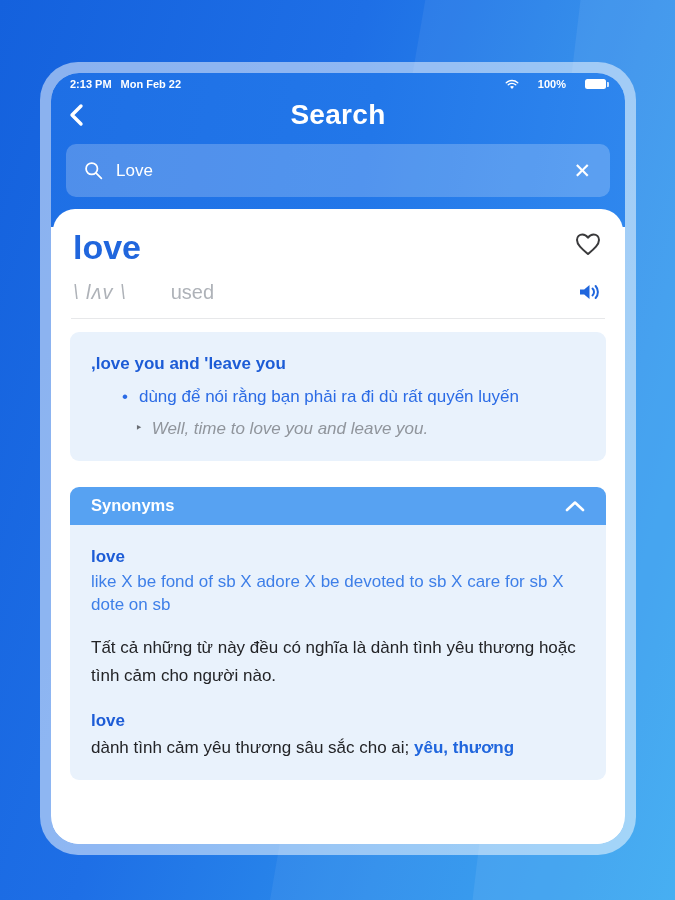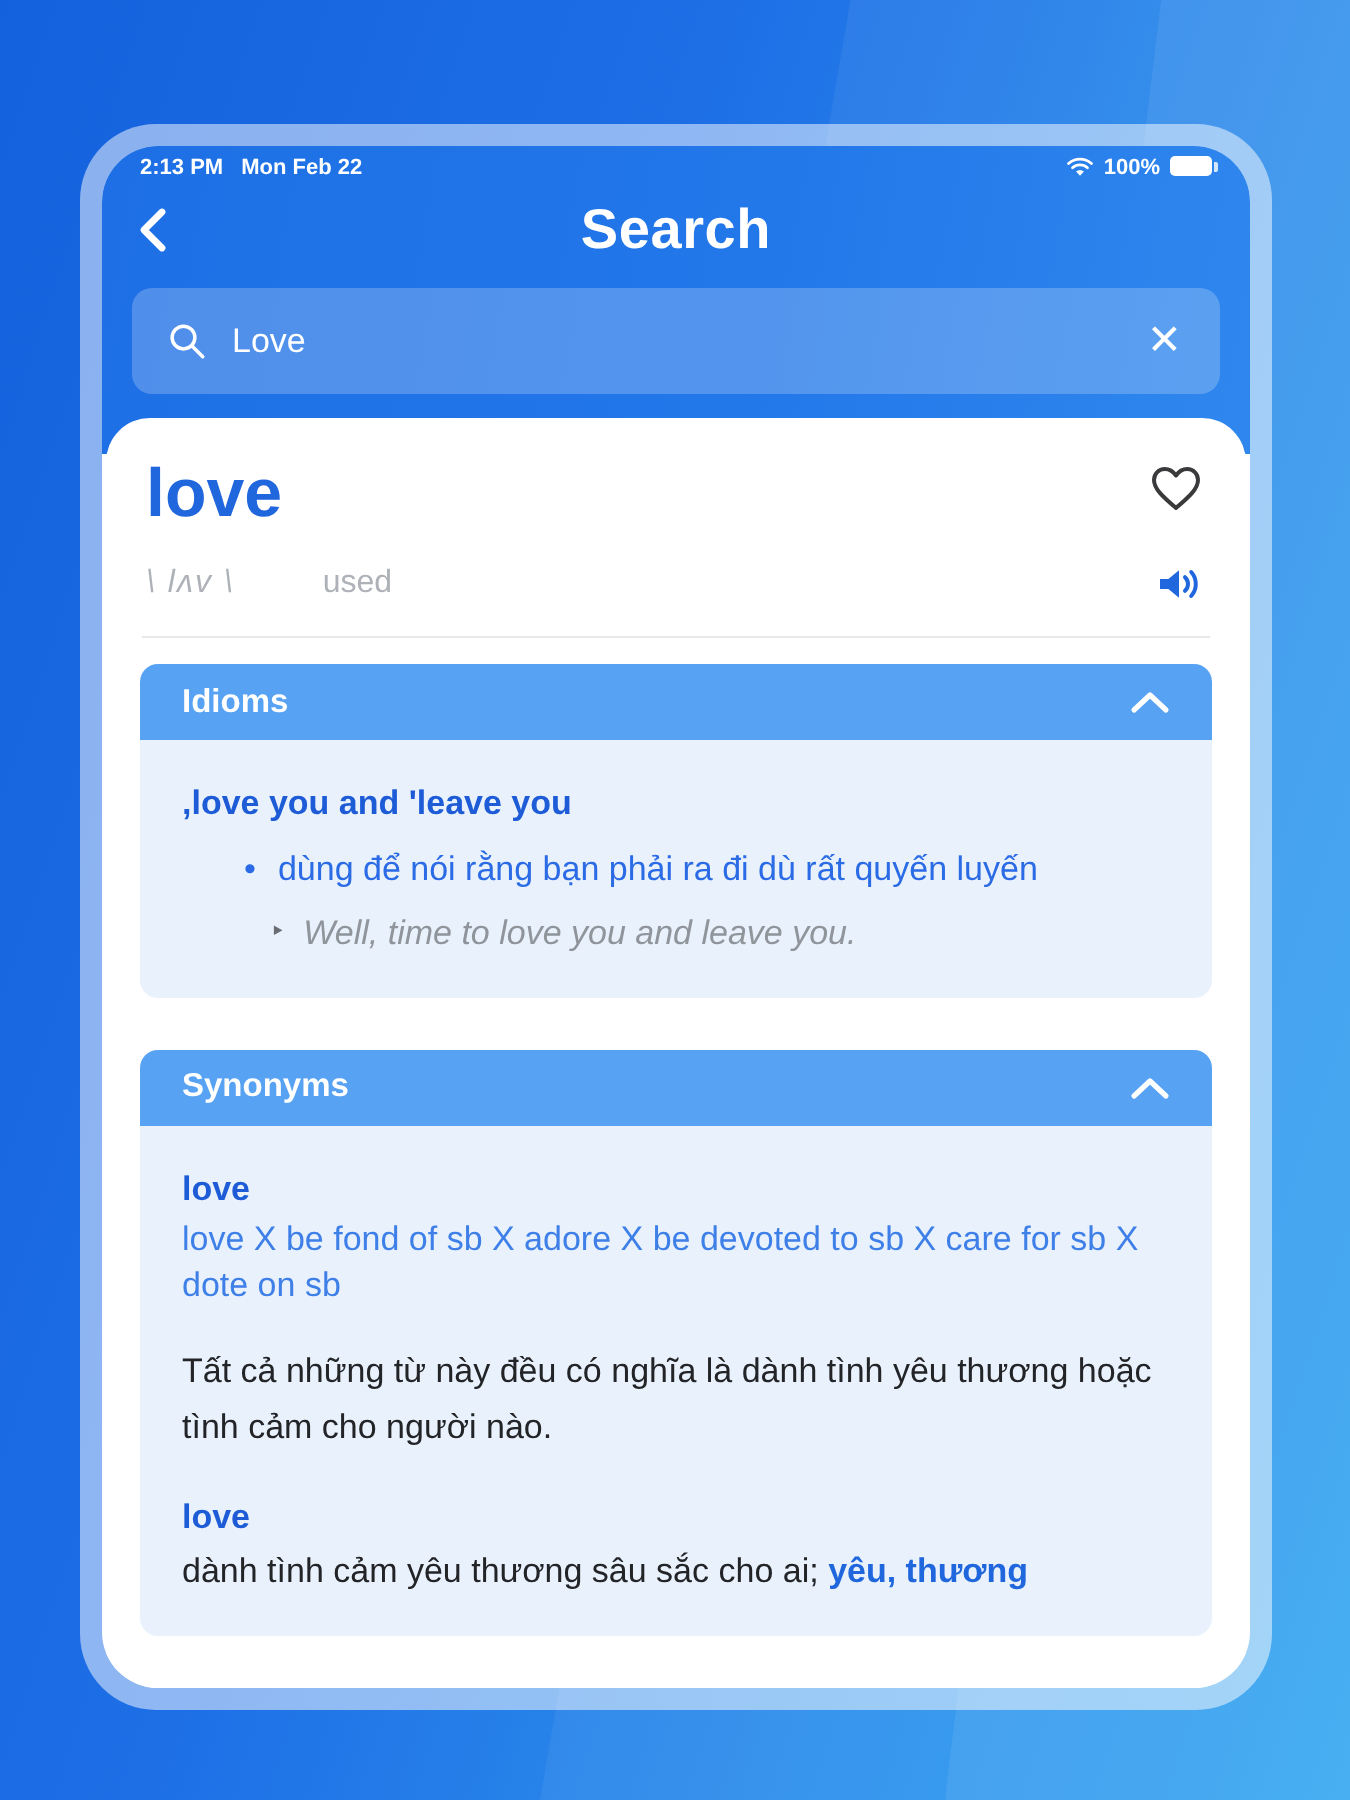--- a/index.html
+++ b/index.html
@@ -16,42 +16,42 @@
   .device { position:absolute; left:40px; top:62px; width:596px; height:793px;
             background:rgba(255,255,255,0.5); border-radius:38px; padding:11px; }
   .screen { width:100%; height:100%; border-radius:28px; overflow:hidden;
             display:flex; flex-direction:column; background:#fff; }
 
   .app-header { background:linear-gradient(100deg,#1e6fe5 0%,#2277e9 55%,#2f87ee 100%);
                 padding:3px 15px 30px; flex:none; }
   .status-bar { display:flex; align-items:center; color:#fff; font-size:11px;
                 font-weight:bold; padding:2px 4px 0; }
   .status-left { display:flex; gap:9px; }
-  .status-right { margin-left:auto; display:flex; align-items:flex-start; gap:5px; }
+  .status-right { margin-left:auto; display:flex; align-items:center; gap:19px; }
   .battery { width:21px; height:10px; border-radius:2.5px; background:#fff; position:relative; }
   .battery:after { content:""; position:absolute; right:-3px; top:2.5px; width:2px; height:5px;
                    background:rgba(255,255,255,0.8); border-radius:0 1px 1px 0; }
 
   .nav-row { position:relative; height:46px; display:flex; align-items:center; margin-top:2px; }
   .back-btn { width:34px; height:34px; display:flex; align-items:center; cursor:pointer; }
   .nav-title { position:absolute; left:0; right:0; text-align:center; color:#fff;
                font-size:28px; font-weight:bold; letter-spacing:0.3px; }
 
   .search-bar { margin-top:6px; height:53px; background:rgba(255,255,255,0.22);
                 border-radius:10px; display:flex; align-items:center; padding:0 17px; gap:12px; }
   .search-input { flex:1; background:transparent; border:none; outline:none; color:#fff;
                   font-size:17px; font-family:inherit; }
   .clear-btn { color:#fff; font-size:21px; cursor:pointer; line-height:1; padding:2px; }
 
   .content-card { background:#fff; border-radius:22px 22px 0 0; margin:-18px 2px 0;
                   flex:1; padding:18px 17px 0; overflow:hidden; }
 
   .word-row { display:flex; justify-content:space-between; align-items:flex-start; padding:2px 3px 0; }
   .headword { font-size:34px; font-weight:bold; color:#2066dd; line-height:1.1; }
-  .pron-row { display:flex; align-items:center; padding:14px 3px 14px; color:#aeb2b8; font-size:16px; }
+  .pron-row { display:flex; align-items:center; padding:14px 3px 14px; color:#aeb2b8; font-size:20px; }
   .pron { font-style:italic; letter-spacing:1px; }
   .pos { margin-left:44px; }
   .speaker-btn { margin-left:auto; cursor:pointer; display:flex; }
   .divider { height:1px; background:#e7e8ea; margin:0 1px; }
 
   .section { border-radius:9px; overflow:hidden; margin-top:13px; }
   .section + .section { margin-top:26px; }
   .section-header { background:#57a2f2; height:38px; display:flex; align-items:center;
                     justify-content:space-between; padding:0 21px; cursor:pointer; }
   .section-title { color:#fff; font-weight:bold; font-size:16.5px; }
@@ -148,28 +148,20 @@
                 <path d="M15.5 8.6 a4.6 4.6 0 0 1 0 6.8" stroke="#2066dd" stroke-width="2" fill="none" stroke-linecap="round"></path>
                 <path d="M18.6 6 a9 9 0 0 1 0 12" stroke="#2066dd" stroke-width="2" fill="none" stroke-linecap="round"></path>
               </svg>
             </span>
           </span>
         </div>
 
         <div class="divider"></div>
 
         <div class="section">
-          <div class="section-header">
-            <span class="section-title">Idioms</span>
-            <span>
-              <svg width="20" height="12" viewBox="0 0 20 12">
-                <path d="M2 10 L10 2.5 L18 10" stroke="#fff" stroke-width="2.6" fill="none" stroke-linecap="round" stroke-linejoin="round"></path>
-              </svg>
-            </span>
-          </div>
           <div class="section-body">
             <div class="idiom-phrase">,love you and 'leave you</div>
             <div class="idiom-viet">
               <span class="marker" style="color:#2b6be5;font-size:17px;padding-top:0;">•</span>
               <span>dùng để nói rằng bạn phải ra đi dù rất quyến luyến</span>
             </div>
             <div class="idiom-example">
               <span class="marker">‣</span>
               <span>Well, time to love you and leave you.</span>
             </div>
@@ -180,21 +172,21 @@
           <div class="section-header">
             <span class="section-title">Synonyms</span>
             <span>
               <svg width="20" height="12" viewBox="0 0 20 12">
                 <path d="M2 10 L10 2.5 L18 10" stroke="#fff" stroke-width="2.6" fill="none" stroke-linecap="round" stroke-linejoin="round"></path>
               </svg>
             </span>
           </div>
           <div class="section-body">
             <div class="syn-head">love</div>
-            <div class="syn-list">love X be fond of sb X adore X be devoted to sb X care for sb X dote on sb</div>
+            <div class="syn-list">like X be fond of sb X adore X be devoted to sb X care for sb X dote on sb</div>
             <div class="syn-note">Tất cả những từ này đều có nghĩa là dành tình yêu thương hoặc tình cảm cho người nào.</div>
             <div class="syn-head2">love</div>
             <div class="syn-def">
               <span>dành tình cảm yêu thương sâu sắc cho ai; </span><span class="viet-syn">yêu, thương</span>
             </div>
           </div>
         </div>
 
       </div>
     </div>

